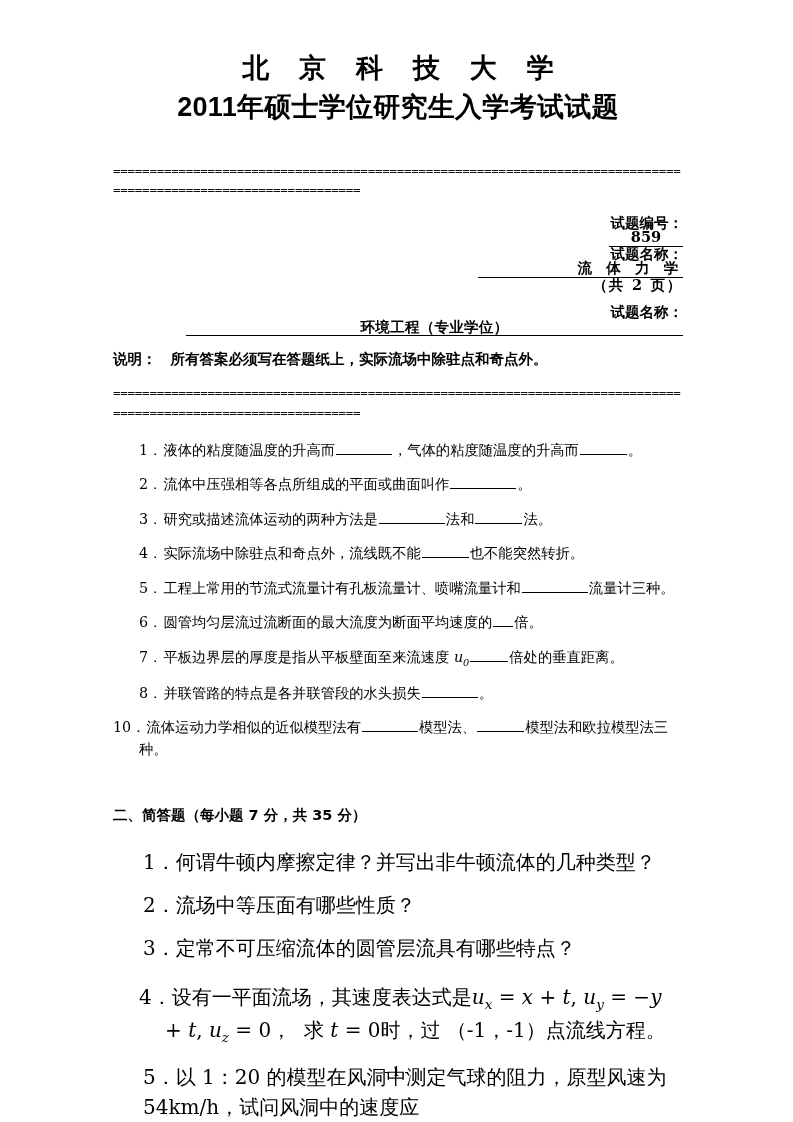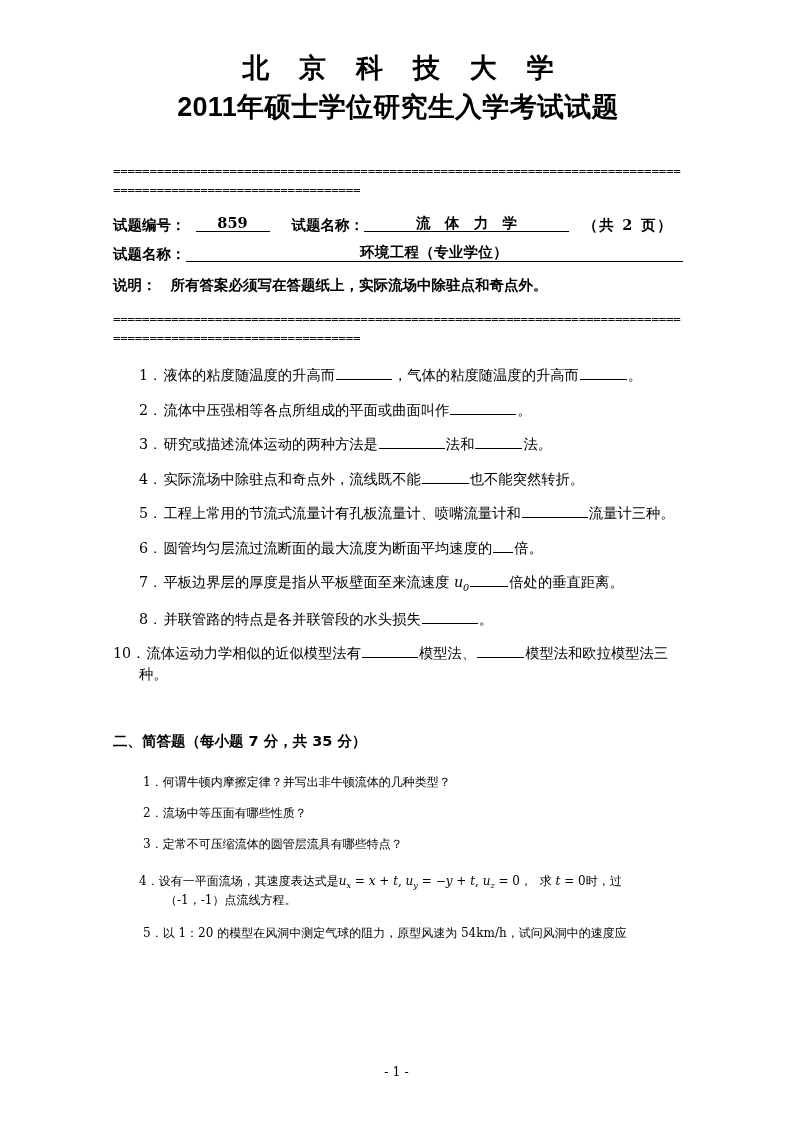--- a/index.html
+++ b/index.html
@@ -68,37 +68,38 @@
   }
   .divider-top { margin-top: 36px; }
   .divider-bottom { margin-top: 14px; }
 
   
   .meta {
     font-family: "DejaVu Serif", "Liberation Serif", serif;
     font-size: 14.5px;
     font-weight: bold;
     line-height: 1;
+    flex-direction: column;
   }
   .meta-row {
     display: flex;
     align-items: flex-end;
     white-space: nowrap;
     margin-top: 16px;
   }
   .meta-row-2 { margin-top: 13px; }
   .meta-label { flex: 0 0 auto; }
   .rule {
     border-bottom: 1.3px solid #000;
     text-align: center;
     flex: 0 0 auto;
     padding-bottom: 1px;
   }
   .rule-code   { width: 74px; }
-  .rule-name   { width: 205px; letter-spacing: 0.32em; text-indent: 0.32em; }
+  .rule-name   { width: 205px; letter-spacing: 0.32em; text-indent: 0.32em; text-align: right; }
   .rule-major  { width: 497px; letter-spacing: 0.02em; }
   .gap-sm  { width: 10px; flex: 0 0 auto; }
   .gap-md  { width: 22px; flex: 0 0 auto; }
   .pages   { margin-left: 14px; letter-spacing: 0.12em; }
 
   .note-row {
     font-family: "DejaVu Serif", "Liberation Serif", serif;
     font-size: 14.5px;
     font-weight: bold;
     margin-top: 14px;
@@ -156,21 +157,21 @@
     font-style: normal;
   }
   .mathi sub, .mathn sub {
     font-size: 0.68em;
     font-style: italic;
   }
 
   .qlist-2 { margin-top: 22px; }
   .q2 {
     font-family: "DejaVu Serif", "Liberation Serif", serif;
-    font-size: 12px;
+    font-size: 20px;
     line-height: 1.5;
     margin-bottom: 15px;
     padding-left: 30px;
   }
   .q2.tight { margin-bottom: 13px; }
   .q2.loose { margin-bottom: 19px; }
   .q2.indent-less { padding-left: 26px; text-indent: -26px; margin-left: 26px; }
 
   
   .footer {

